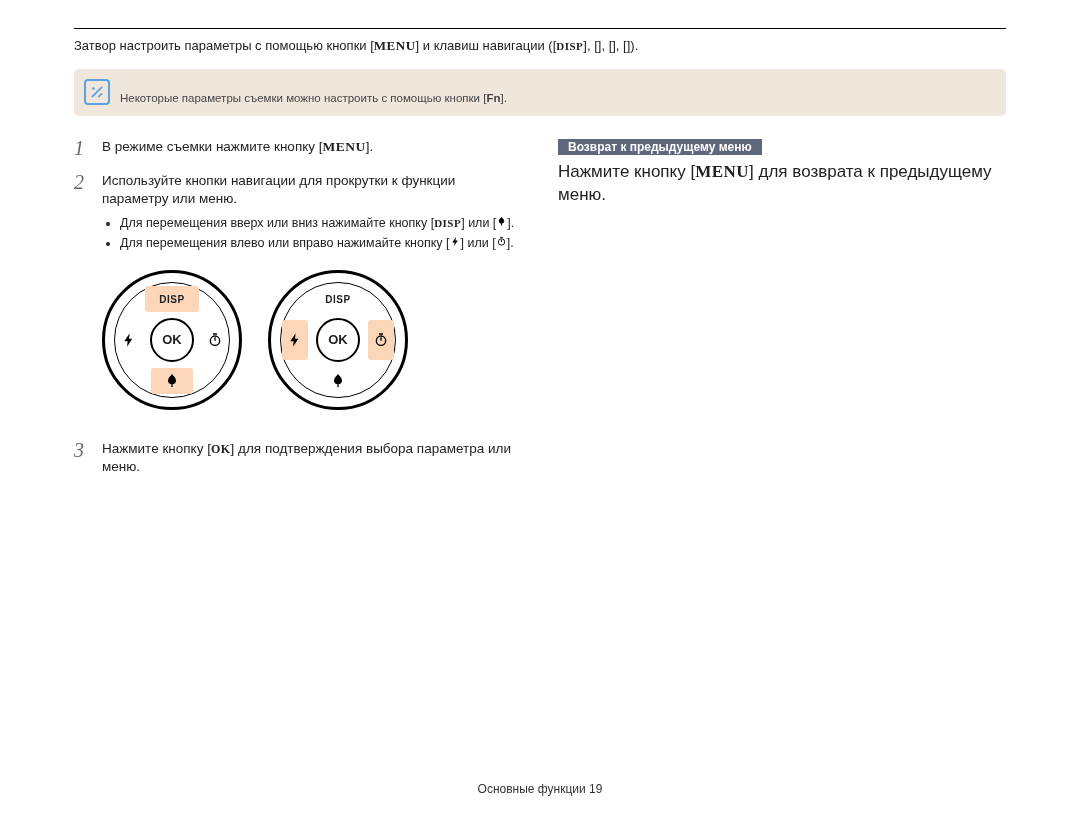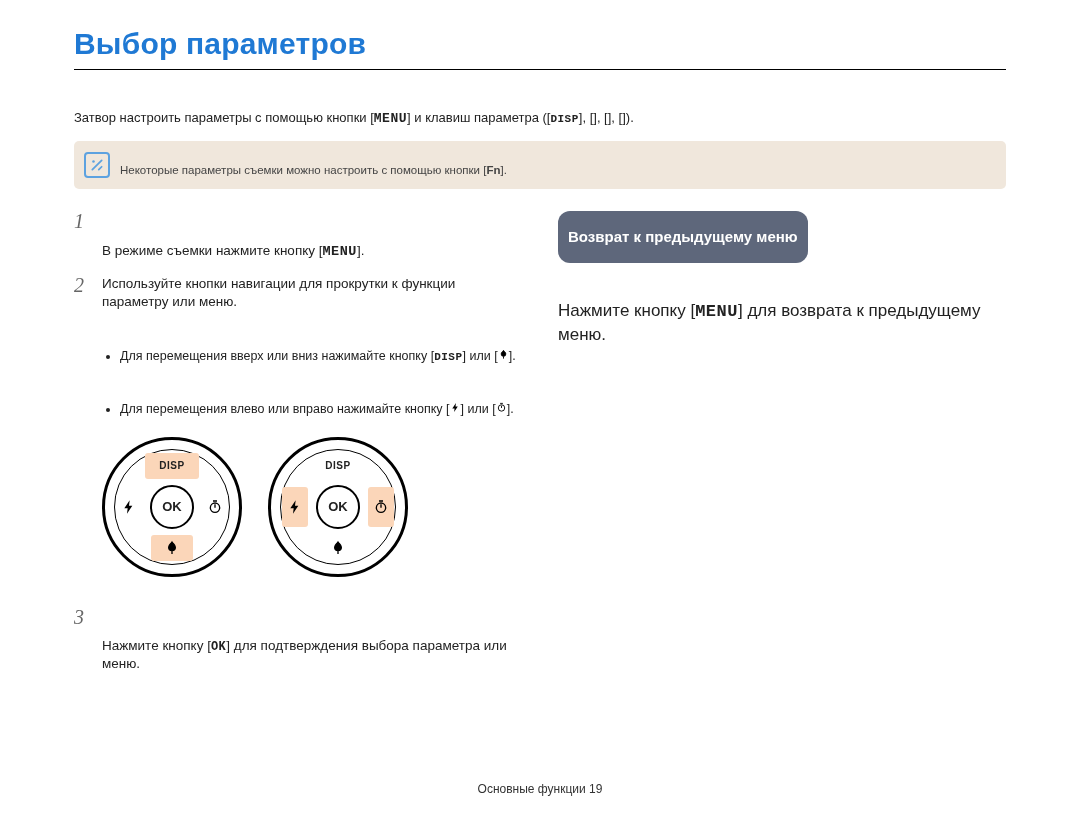--- a/index.html
+++ b/index.html
@@ -23,21 +23,21 @@
   }
   .content{
     padding:24px var(--margin-lr) 0 var(--margin-lr);
   }
   h1.title{
     color:var(--blue);font-weight:700;font-size:30px;
     margin:0 0 2px 0;letter-spacing:.2px;
   }
   .hr{border-top:1px solid #000;margin:4px 0 8px 0;}
   .intro{font-size:13px;color:var(--text);margin:0 0 14px 0;}
-  .glyph{display:inline-block;font-weight:700;font-family:Liberation Mono, monospace;margin-top:32px;}
+  .glyph{display:inline-block;font-weight:700;font-family:Liberation Serif, serif;}
   .glyph.menu{letter-spacing:.5px;}
   .glyph.disp{font-size:11px;letter-spacing:.5px;}
   .glyph.ok{font-size:12px;letter-spacing:.5px;}
   .info-box{
     background:var(--beige);border-radius:5px;
     padding:22px 14px 10px 46px;position:relative;
     font-size:11.5px;color:#444;margin-bottom:22px;
   }
   .info-box .info-icon{
     position:absolute;left:10px;top:50%;transform:translateY(-50%);
@@ -47,21 +47,21 @@
   .info-box .info-icon svg{width:14px;height:14px;}
   .columns{display:flex;gap:36px;align-items:flex-start;}
   .col{flex:1;min-width:0;}
   .step{display:flex;gap:10px;margin-bottom:14px;}
   .step .num{width:18px;font-size:20px;font-style:italic;color:#666;font-family:Georgia,serif;line-height:1;}
   .step .body{flex:1;font-size:13.5px;}
   .step .body ul{margin:6px 0 0 0;padding-left:18px;}
   .step .body li{font-size:12.5px;margin-bottom:4px;list-style:disc;}
   .pill{
     display:inline-block;background:var(--pill);color:#fff;
-    font-weight:700;border-radius:12px;padding:16px 10px;font-size:15px;
+    font-weight:700;border-radius:0;padding:0 10px;font-size:12px;
     margin-bottom:6px;
   }
   .dials{display:flex;gap:26px;margin:14px 0 8px 28px;}
   .dial{position:relative;width:140px;height:140px;}
   .dial .outer{position:absolute;inset:0;border:3px solid #000;border-radius:50%;box-sizing:border-box;background:#fff;}
   .dial .inner-ring{position:absolute;inset:12px;border:1.5px solid #000;border-radius:50%;box-sizing:border-box;}
   .dial .ok-btn{position:absolute;left:50%;top:50%;transform:translate(-50%,-50%);
     width:40px;height:40px;border:2.5px solid #000;border-radius:50%;
     display:flex;align-items:center;justify-content:center;
     font-weight:900;font-size:13px;background:#fff;}
@@ -78,25 +78,24 @@
   }
   .footer .pg{}
   .small-info{margin-top:12px;}
 </style>
 </head>
 <body>
 
 <div class="page">
   <div class="content">
 
-    <h1 class="title">Выбор параметров</h1>
     <div class="hr"></div>
 
     <p class="intro">
-      <span>Затвор настроить параметры с помощью кнопки [</span><span class="glyph menu">MENU</span><span>] и клавиш параметра ([</span><span class="glyph disp">DISP</span><span>], [</span><span class="glyph"><svg viewBox="0 0 24 24">
+      <span>Затвор настроить параметры с помощью кнопки [</span><span class="glyph menu">MENU</span><span>] и клавиш навигации ([</span><span class="glyph disp">DISP</span><span>], [</span><span class="glyph"><svg viewBox="0 0 24 24">
             <path d="M12 3c-2 3-5 4-5 8a5 5 0 0010 0c0-4-3-5-5-8zM12 21v-5" stroke="#000" stroke-width="2" fill="#000"></path>
           </svg></span><span>], [</span><span class="glyph"><svg viewBox="0 0 24 24">
             <path d="M13 2L5 14h5l-1 8 8-12h-5l1-8z" fill="#000"></path>
           </svg></span><span>], [</span><span class="glyph"><svg viewBox="0 0 24 24">
             <circle cx="12" cy="13" r="7" stroke="#000" stroke-width="2" fill="none"></circle>
             <path d="M12 13V8M9 3h6" stroke="#000" stroke-width="2"></path>
           </svg></span><span>]).</span>
     </p>
 
     <div class="info-box">

